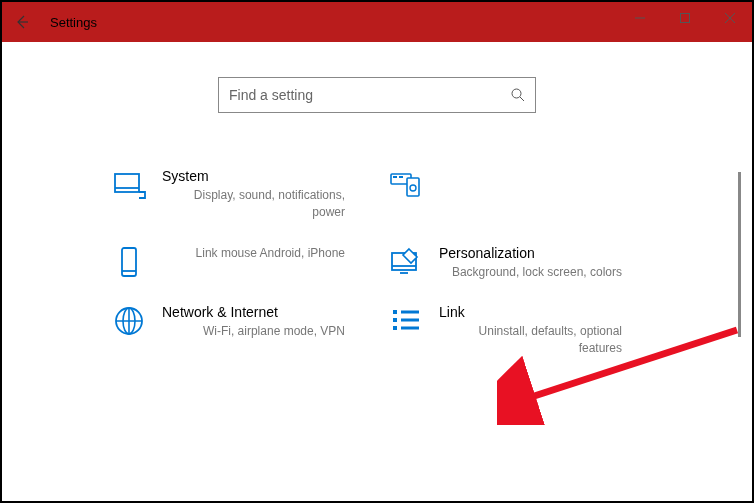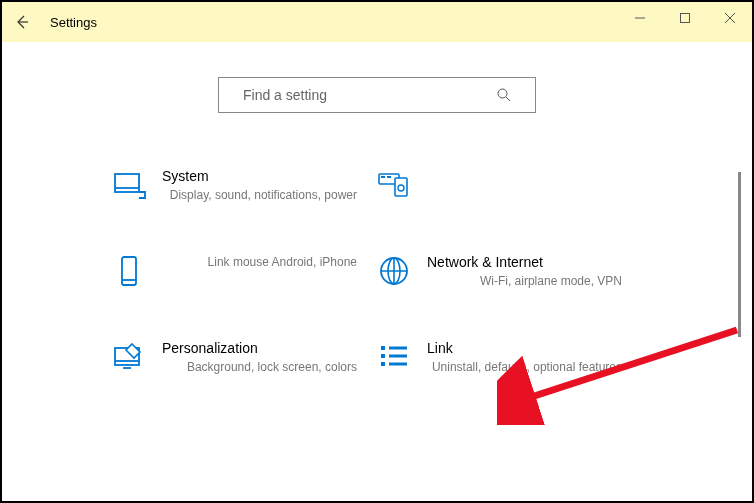--- a/index.html
+++ b/index.html
@@ -7,21 +7,21 @@
       font-family: "Segoe UI", Tahoma, sans-serif;
       background: #fff;
       width: 754px;
       height: 503px;
       overflow: hidden;
       border: 2px solid #000;
       position: relative;
     }
     .titlebar {
       height: 40px;
-      background: #fef9c3;
+      background: #b91c1c;
       display: flex;
       align-items: center;
       position: relative;
     }
     .back-btn {
       width: 40px;
       height: 40px;
       display: flex;
       align-items: center;
       justify-content: center;
@@ -56,41 +56,42 @@
       display: flex;
       justify-content: center;
       margin-bottom: 55px;
     }
     .search-box {
       width: 318px;
       height: 36px;
       border: 1px solid #888;
       display: flex;
       align-items: center;
-      padding: 0 24px;
+      padding: 0 10px;
       background: #fff;
     }
     .search-input {
       flex: 1;
       border: none;
       outline: none;
       font-size: 14px;
       font-family: inherit;
       color: #333;
       background: transparent;
     }
     .search-input::placeholder { color: #666; }
     .grid {
       display: grid;
       grid-template-columns: 1fr 1fr;
       column-gap: 0;
       row-gap: 50px;
       max-width: 570px;
       margin: 0 auto;
       padding: 0 20px;
+      gap: 24px;
     }
     .tile {
       display: flex;
       align-items: flex-start;
       cursor: pointer;
       padding-right: 20px;
     }
     .tile-icon {
       width: 34px;
       height: 34px;
@@ -204,43 +205,43 @@
           </svg>
       </div>
       <div class="tile-text">
         <div class="tile-desc">Link mouse Android, iPhone</div>
       </div>
     </div>
 
     <div class="tile">
       <div class="tile-icon">
         <svg width="34" height="34" viewBox="0 0 34 34">
-            <circle cx="17" cy="17" r="13" stroke="#0078d4" stroke-width="1.8" fill="none"></circle>
-            <path d="M4 17 H30 M17 4 V30" stroke="#0078d4" stroke-width="1.6"></path>
-            <ellipse cx="17" cy="17" rx="6" ry="13" stroke="#0078d4" stroke-width="1.6" fill="none"></ellipse>
-          </svg>
-      </div>
-      <div class="tile-text">
-        <div class="tile-title">Network &amp; Internet</div>
-        <div class="tile-desc">Wi-Fi, airplane mode, VPN</div>
-      </div>
-    </div>
-
-    <div class="tile">
-      <div class="tile-icon">
-        <svg width="34" height="34" viewBox="0 0 34 34">
             <rect x="3" y="8" width="24" height="17" stroke="#0078d4" stroke-width="1.8" fill="none"></rect>
             <path d="M3 21 H27" stroke="#0078d4" stroke-width="1.8"></path>
             <path d="M11 28 H19" stroke="#0078d4" stroke-width="1.8"></path>
             <path d="M20 4 L28 12 L22 18 L14 10 Z" stroke="#0078d4" stroke-width="1.6" fill="#fff"></path>
           </svg>
       </div>
       <div class="tile-text">
         <div class="tile-title">Personalization</div>
         <div class="tile-desc">Background, lock screen, colors</div>
+      </div>
+    </div>
+
+    <div class="tile">
+      <div class="tile-icon">
+        <svg width="34" height="34" viewBox="0 0 34 34">
+            <circle cx="17" cy="17" r="13" stroke="#0078d4" stroke-width="1.8" fill="none"></circle>
+            <path d="M4 17 H30 M17 4 V30" stroke="#0078d4" stroke-width="1.6"></path>
+            <ellipse cx="17" cy="17" rx="6" ry="13" stroke="#0078d4" stroke-width="1.6" fill="none"></ellipse>
+          </svg>
+      </div>
+      <div class="tile-text">
+        <div class="tile-title">Network &amp; Internet</div>
+        <div class="tile-desc">Wi-Fi, airplane mode, VPN</div>
       </div>
     </div>
 
     <div class="tile">
       <div class="tile-icon">
         <svg width="34" height="34" viewBox="0 0 34 34">
           <rect x="4" y="6" width="4" height="4" fill="#0078d4"></rect>
           <rect x="4" y="14" width="4" height="4" fill="#0078d4"></rect>
           <rect x="4" y="22" width="4" height="4" fill="#0078d4"></rect>
           <path d="M12 8 H30 M12 16 H30 M12 24 H30" stroke="#0078d4" stroke-width="3"></path>

